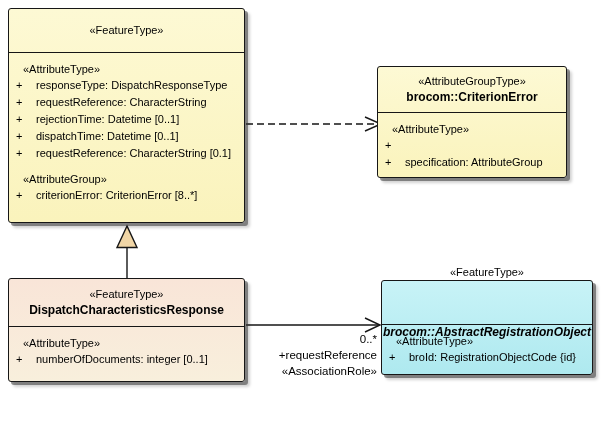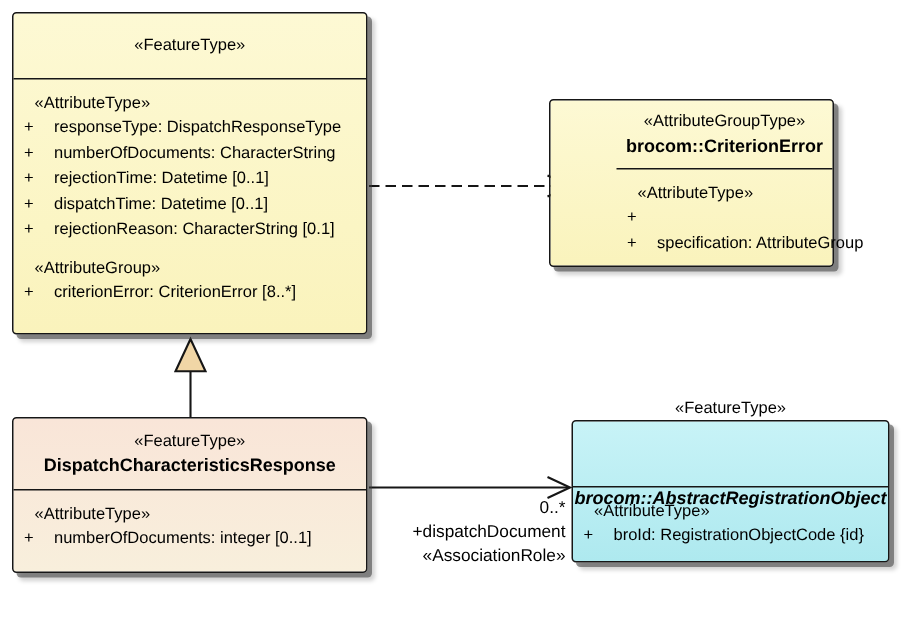--- a/index.html
+++ b/index.html
@@ -32,21 +32,21 @@
   .attr-row .atext { padding-left:13px; white-space:nowrap; }
   .sec-gap { height:9px; }
 
   .c-yellow { background:linear-gradient(180deg,#fdf9d4 0%,#faf3bc 100%); }
   .c-pink   { background:linear-gradient(180deg,#f9e5d8 0%,#f8efdc 100%); }
   .c-cyan   { background:linear-gradient(180deg,#c8f3f7 0%,#aee9ef 100%); }
 
   #cls-dispatch-response { left:8px;  top:8px;   width:237px; height:215px; }
   #cls-dispatch-response .hdr { height:44px; }
 
-  #cls-criterion-error { left:366px; top:66px; width:190px; height:112px;padding-left:44px; }
+  #cls-criterion-error { left:377px; top:66px; width:190px; height:112px; }
   #cls-criterion-error .hdr { height:46px; }
 
   #cls-dispatch-characteristics { left:8px; top:278px; width:237px; height:104px; }
   #cls-dispatch-characteristics .hdr { height:48px; }
 
   #cls-abstract-registration { left:381px; top:280px; width:212px; height:95px; }
   #cls-abstract-registration .hdr { height:44px; }
 
   .assoc-labels {
     position:absolute; left:250px; top:331px; width:127px;
@@ -81,33 +81,33 @@
       <div class="stereo">«FeatureType»</div>
     </div>
     <div class="body">
       <div class="sec-heading">«AttributeType»</div>
       <div class="attr-row">
         <span class="vis">+</span>
         <span class="atext">responseType: DispatchResponseType</span>
       </div>
       <div class="attr-row">
         <span class="vis">+</span>
-        <span class="atext">numberOfDocuments: CharacterString</span>
+        <span class="atext">requestReference: CharacterString</span>
       </div>
       <div class="attr-row">
         <span class="vis">+</span>
         <span class="atext">rejectionTime: Datetime [0..1]</span>
       </div>
       <div class="attr-row">
         <span class="vis">+</span>
         <span class="atext">dispatchTime: Datetime [0..1]</span>
       </div>
       <div class="attr-row">
         <span class="vis">+</span>
-        <span class="atext">rejectionReason: CharacterString [0.1]</span>
+        <span class="atext">requestReference: CharacterString [0.1]</span>
       </div>
       <div class="sec-gap"></div>
       <div class="sec-heading">«AttributeGroup»</div>
       <div class="attr-row">
         <span class="vis">+</span>
         <span class="atext">criterionError: CriterionError [8..*]</span>
       </div>
     </div>
   </div>
 
@@ -151,17 +151,17 @@
       <div class="sec-heading">«AttributeType»</div>
       <div class="attr-row">
         <span class="vis">+</span>
         <span class="atext">broId: RegistrationObjectCode {id}</span>
       </div>
     </div>
   </div>
 
   <div class="assoc-labels">
     <div>0..*</div>
-    <div>+dispatchDocument</div>
+    <div>+requestReference</div>
     <div>«AssociationRole»</div>
   </div>
 
 </div>
 
 </body></html>

